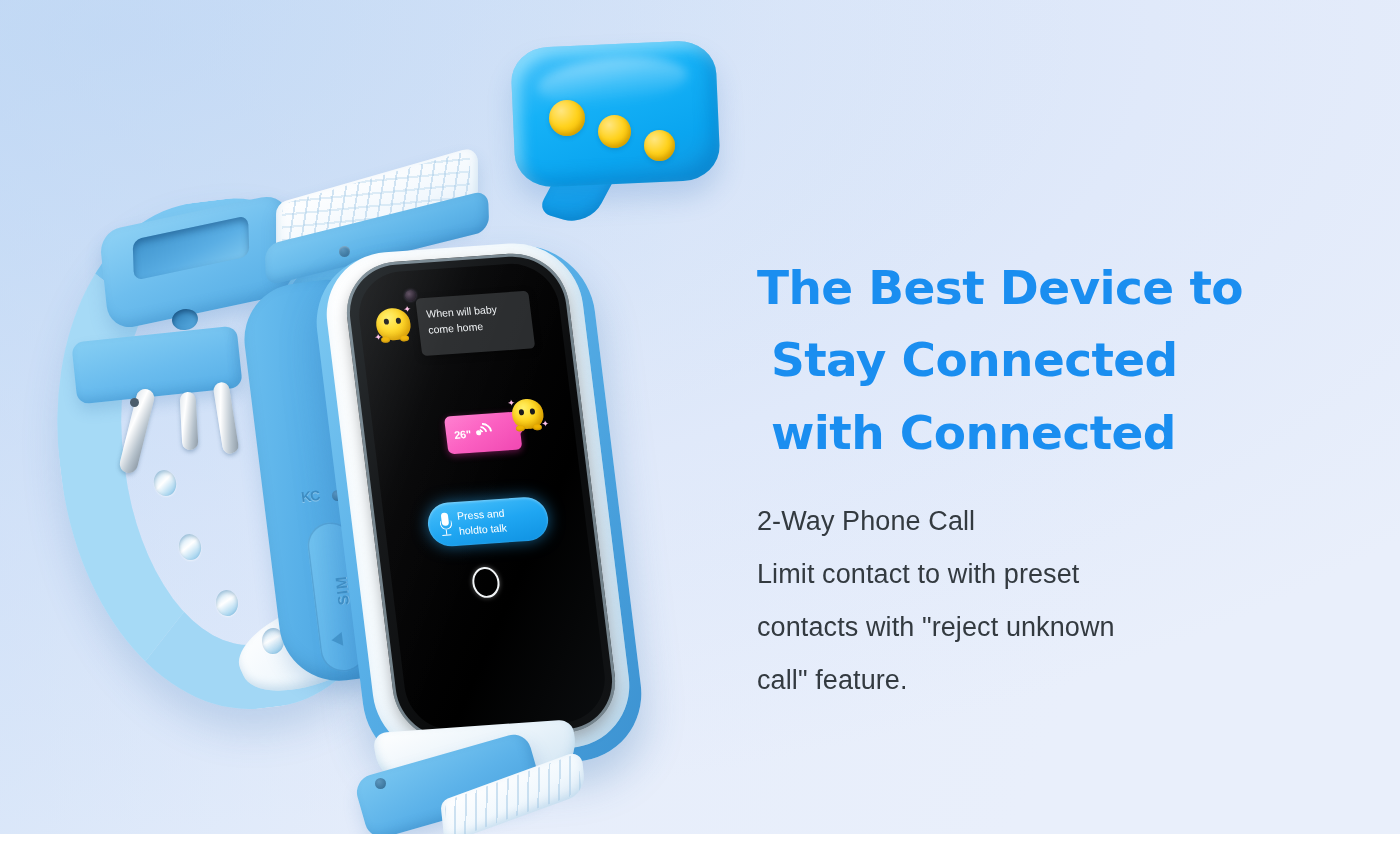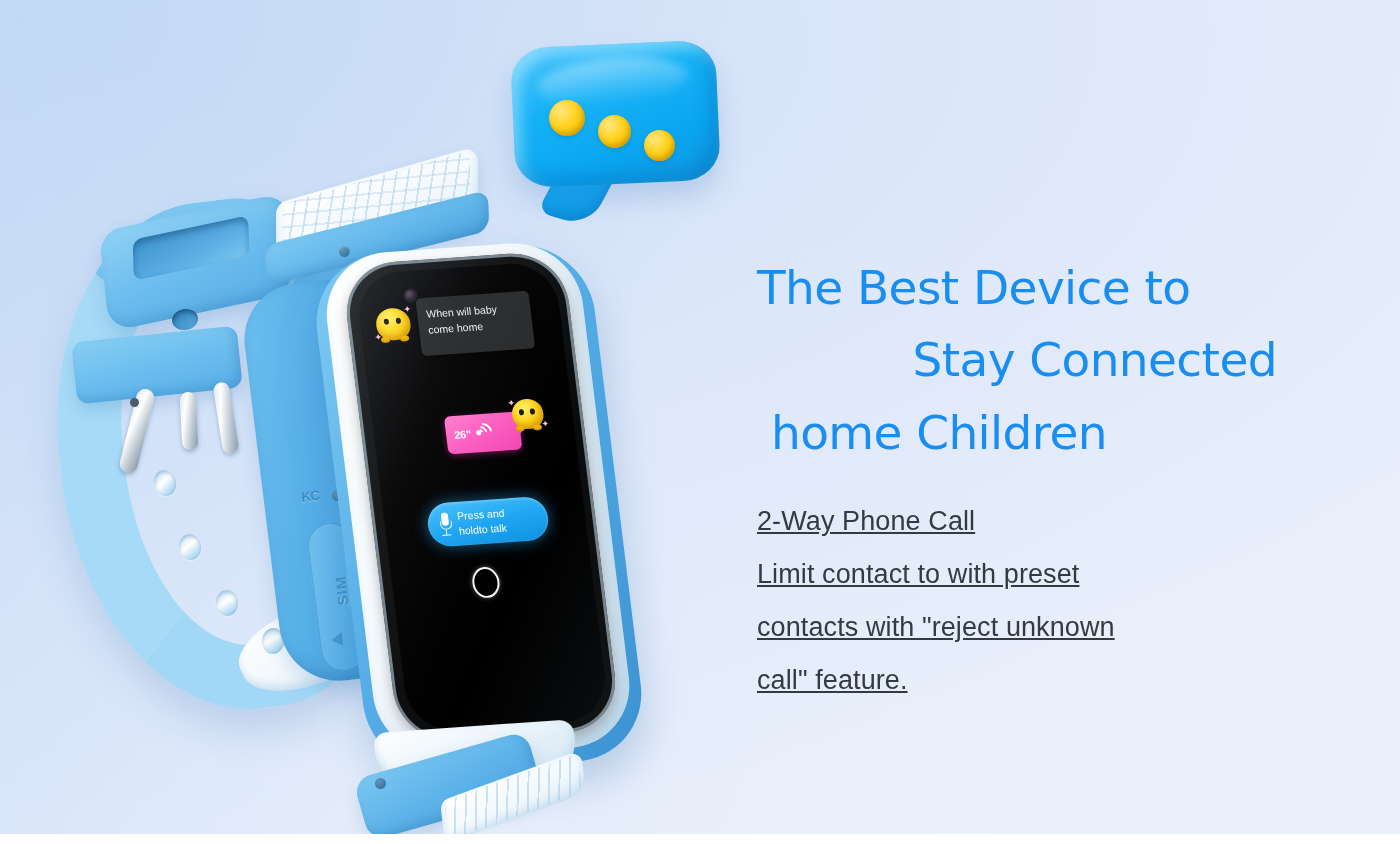--- a/index.html
+++ b/index.html
@@ -23,37 +23,37 @@
   .bottom-strip {
     position:absolute; left:0; top:834px; width:1400px; height:10px;
     background:#ffffff;
   }
 
   
   .copy { position:absolute; left:757px; top:252px; width:520px; }
   .headline {
     color:#1a8ef0;
     font-size:47px;
-    font-weight:normal;
+    font-weight:bold;
     line-height:1.54;
     letter-spacing:-0.6px;
     font-family:"DejaVu Sans", sans-serif;
   }
   .headline .hl-line { display:block; white-space:nowrap; }
-  .hl-2 { text-indent:14px;text-align:right; }
+  .hl-2 { text-indent:14px; }
   .hl-3 { text-indent:14px; }
   .body-copy {
     margin-top:26px;
     color:#333a40;
     font-size:27px;
     line-height:1.96;
     font-weight:400;
     letter-spacing:0.1px;
   }
-  .body-copy .bc-line { display:block;text-decoration:underline; }
+  .body-copy .bc-line { display:block; }
 
   
   .bubble-wrap { position:absolute; left:505px; top:40px; width:225px; height:195px; }
   .bubble-body {
     position:absolute; left:8px; top:4px; width:205px; height:140px;
     border-radius:38px/34px;
     background:linear-gradient(160deg,#4fc4fb 0%, #16b2f7 36%, #0aa5f0 72%, #1297e0 100%);
     box-shadow: 0 16px 26px rgba(60,120,190,0.22),
                 inset -9px -10px 16px rgba(0,96,170,0.30),
                 inset 7px 8px 14px rgba(190,240,255,0.55);
@@ -531,21 +531,21 @@
     <div class="lower-blue-strap"></div>
     <div class="lower-lug-screw"></div>
     <div class="lower-white-tex"></div>
     <div class="lower-white-lines"></div>
   </div>
 
   <div class="copy">
     <h1 class="headline">
       <span class="hl-line hl-1">The Best Device to</span>
       <span class="hl-line hl-2">Stay Connected</span>
-      <span class="hl-line hl-3">home Children</span>
+      <span class="hl-line hl-3">with Connected</span>
     </h1>
     <div class="body-copy">
       <span class="bc-line">2-Way Phone Call</span>
       <span class="bc-line">Limit contact to with preset</span>
       <span class="bc-line">contacts with "reject unknown</span>
       <span class="bc-line">call" feature.</span>
     </div>
   </div>
 
   <div class="bottom-strip"></div>

